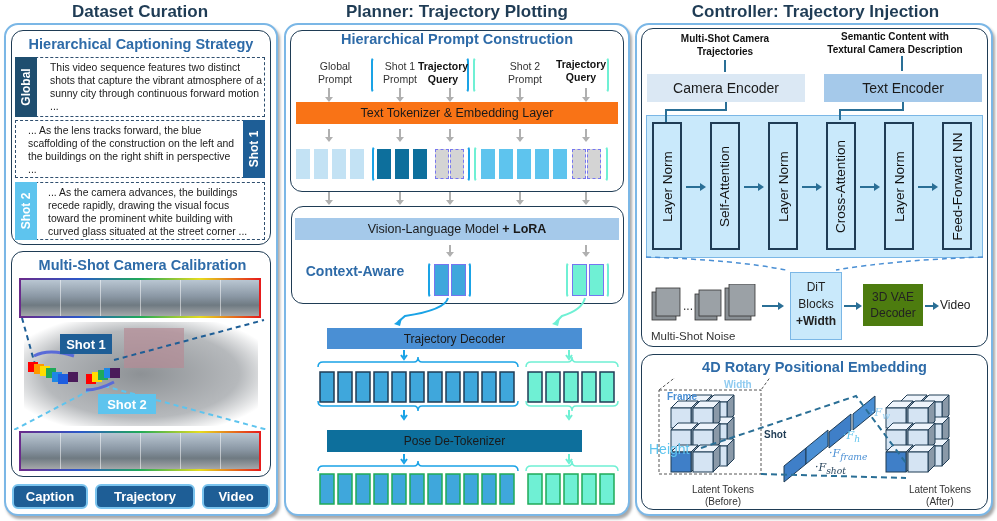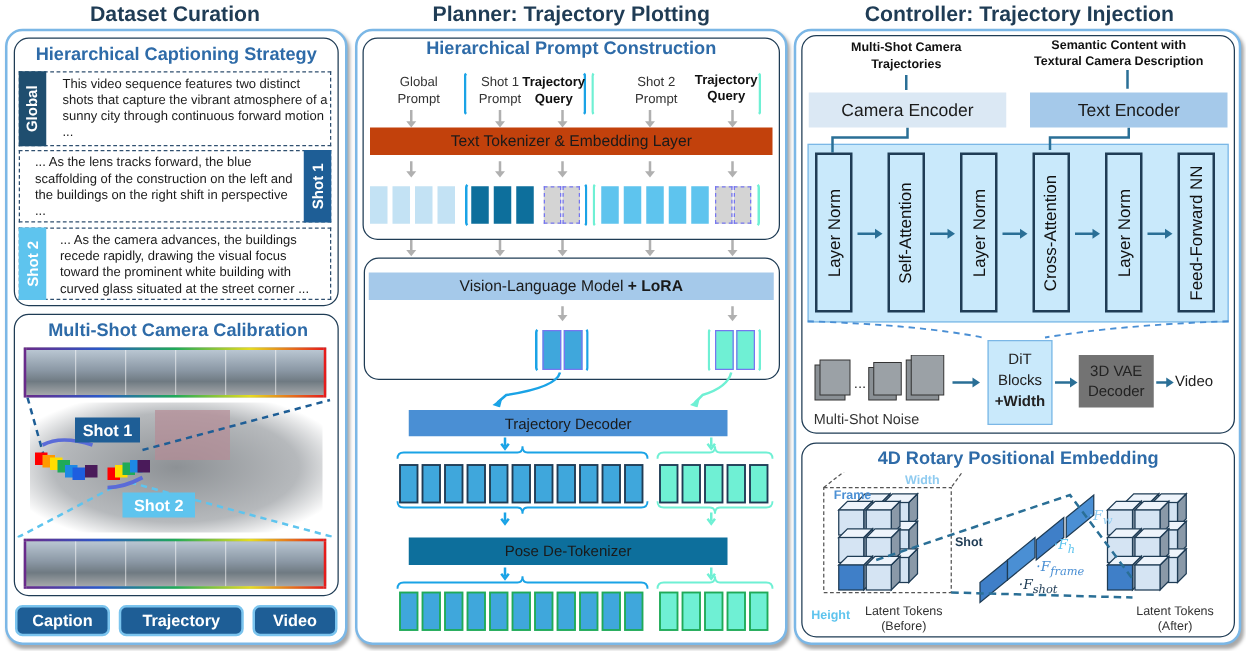--- a/index.html
+++ b/index.html
@@ -143,21 +143,21 @@
     <div>Trajectory</div>
     <div>Query</div>
   </div>
 
 <div class="arrow-down" style="left:328px;top:88px;height:10px;"></div>
 <div class="arrow-down" style="left:399px;top:88px;height:10px;"></div>
 <div class="arrow-down" style="left:449px;top:88px;height:10px;"></div>
 <div class="arrow-down" style="left:519px;top:88px;height:10px;"></div>
 <div class="arrow-down" style="left:585px;top:88px;height:10px;"></div>
 
-<div class="bar" style="left:296px;top:102px;width:322px;height:22px;background:#c2410c;font-size:12.5px;">Text Tokenizer &amp; Embedding Layer</div>
+<div class="bar" style="left:296px;top:102px;width:322px;height:22px;background:#f97316;font-size:12.5px;">Text Tokenizer &amp; Embedding Layer</div>
 
 <div class="arrow-down" style="left:328px;top:129px;height:9px;"></div>
 <div class="arrow-down" style="left:399px;top:129px;height:9px;"></div>
 <div class="arrow-down" style="left:449px;top:129px;height:9px;"></div>
 <div class="arrow-down" style="left:519px;top:129px;height:9px;"></div>
 <div class="arrow-down" style="left:585px;top:129px;height:9px;"></div>
 
 <div>
   <div class="tok" style="left:296px;top:149px;width:14px;height:30px;background:#c3e2f4;"></div>
   <div class="tok" style="left:314px;top:149px;width:14px;height:30px;background:#c3e2f4;"></div>
@@ -193,20 +193,21 @@
 <div class="arrow-down" style="left:519px;top:192px;height:9px;"></div>
 <div class="arrow-down" style="left:585px;top:192px;height:9px;"></div>
 
 <div class="inner" style="left:291px;top:206px;width:333px;height:98px;"></div>
 <div class="bar" style="left:295px;top:218px;width:324px;height:22px;background:#a5c9ea;font-size:12.5px;">
   <span>Vision-Language Model</span>&nbsp;<b>+ LoRA</b>
 </div>
 <div class="arrow-down" style="left:449px;top:245px;height:8px;"></div>
 <div class="arrow-down" style="left:585px;top:245px;height:8px;"></div>
 <div class="abs" style="left:300px;top:262px;width:110px;text-align:center;font-weight:bold;font-size:14px;color:#2e6ba8;line-height:19px;">
+  <div>Context-Aware</div>
 </div>
 <div class="bracket" style="left:428px;top:262px;width:43px;height:36px;border-color:#1aa3e6;border-top-color:transparent;border-bottom-color:transparent;"></div>
 <div>
   <div class="tok" style="left:434px;top:264px;width:15px;height:32px;background:#3fa7dc;border:1.5px solid #7676f0;"></div>
   <div class="tok" style="left:451px;top:264px;width:15px;height:32px;background:#3fa7dc;border:1.5px solid #7676f0;"></div>
 </div>
 <div class="bracket" style="left:566px;top:262px;width:43px;height:36px;border-color:#6ff0d4;border-top-color:transparent;border-bottom-color:transparent;"></div>
 <div>
   <div class="tok" style="left:572px;top:264px;width:15px;height:32px;background:#6ff0d4;border:1.5px solid #7676f0;"></div>
   <div class="tok" style="left:589px;top:264px;width:15px;height:32px;background:#6ff0d4;border:1.5px solid #7676f0;"></div>
@@ -333,21 +334,21 @@
       <rect x="79" y="0" width="26" height="32" fill="#9ba1a6"></rect>
   </g>
   <text x="33" y="26" font-size="12" font-family="Liberation Sans, sans-serif" fill="#333">...</text>
 </svg>
 <div class="abs" style="left:651px;top:330px;font-size:11.5px;color:#333;">Multi-Shot Noise</div>
 <div class="harrow" style="left:762px;top:305px;width:20px;"></div>
 <div class="abs" style="left:790px;top:272px;width:52px;height:68px;background:#c9e9fb;border:1.5px solid #7bb7e6;text-align:center;font-size:12px;line-height:17px;padding-top:6px;color:#222;">
   <div>DiT</div><div>Blocks</div><b>+Width</b>
 </div>
 <div class="harrow" style="left:844px;top:305px;width:16px;"></div>
-<div class="abs" style="left:863px;top:284px;width:60px;height:42px;background:#737373;text-align:center;font-size:12px;line-height:16px;padding-top:5px;color:#222;">
+<div class="abs" style="left:863px;top:284px;width:60px;height:42px;background:#4d7c0f;text-align:center;font-size:12px;line-height:16px;padding-top:5px;color:#222;">
   <div>3D VAE</div>
     <div>Decoder</div>
 </div>
 <div class="harrow" style="left:925px;top:305px;width:12px;"></div>
 <div class="abs" style="left:940px;top:298px;font-size:12px;color:#222;">Video</div>
 
 <div class="inner" style="left:641px;top:354px;width:347px;height:156px;"></div>
 <div class="sub-title" style="left:641px;top:359px;width:347px;">4D Rotary Positional Embedding</div>
 
 <svg class="abs" style="left:641px;top:378px;width:347px;height:110px;" viewBox="0 0 347 110" id="rope">
@@ -474,21 +475,21 @@
     </g>
     <polygon points="143,88 165,70 165,86 143,104" fill="#3f7fc8" stroke="#1f3c55"></polygon>
     <polygon points="165,70 187,52 187,68 165,86" fill="#4a8fd4" stroke="#1f3c55"></polygon>
     <polygon points="188,54 210,36 210,52 188,70" fill="#3f7fc8" stroke="#1f3c55"></polygon>
     <polygon points="212,36 234,18 234,34 212,52" fill="#4a8fd4" stroke="#1f3c55"></polygon>
     <path d="M60 70 L215 18 L265 85 M120 96 L265 100" stroke="#2a6f96" stroke-width="2" stroke-dasharray="6,4" fill="none"></path>
   </svg>
 
 <div class="abs" style="left:724px;top:379px;font-size:10px;font-weight:bold;color:#8fcbf0;">Width</div>
 <div class="abs" style="left:667px;top:391px;font-size:10px;font-weight:bold;color:#4a8fd4;">Frame</div>
-<div class="abs" style="left:649px;top:441px;font-size:10px;font-weight:bold;color:#5ec4ee;margin-top:46px;">Height</div>
+<div class="abs" style="left:649px;top:441px;font-size:14px;font-weight:normal;color:#5ec4ee;">Height</div>
 <div class="abs" style="left:764px;top:429px;font-size:10px;font-weight:bold;color:#1f3c55;">Shot</div>
 
 <div class="abs ital" style="left:871px;top:406px;font-size:11px;color:#8fcbf0;">·<span>F</span><sub>w</sub></div>
 <div class="abs ital" style="left:843px;top:429px;font-size:11px;color:#5ec4ee;">·<span>F</span><sub>h</sub></div>
 <div class="abs ital" style="left:829px;top:447px;font-size:11px;color:#4a8fd4;">·<span>F</span><sub>frame</sub></div>
 <div class="abs ital" style="left:815px;top:461px;font-size:11px;color:#1f3c55;">·<span>F</span><sub>shot</sub></div>
 
 <div class="label-small" style="left:673px;top:484px;width:100px;font-size:10px;line-height:12px;">
     <div>Latent Tokens</div>
     <div>(Before)</div>

